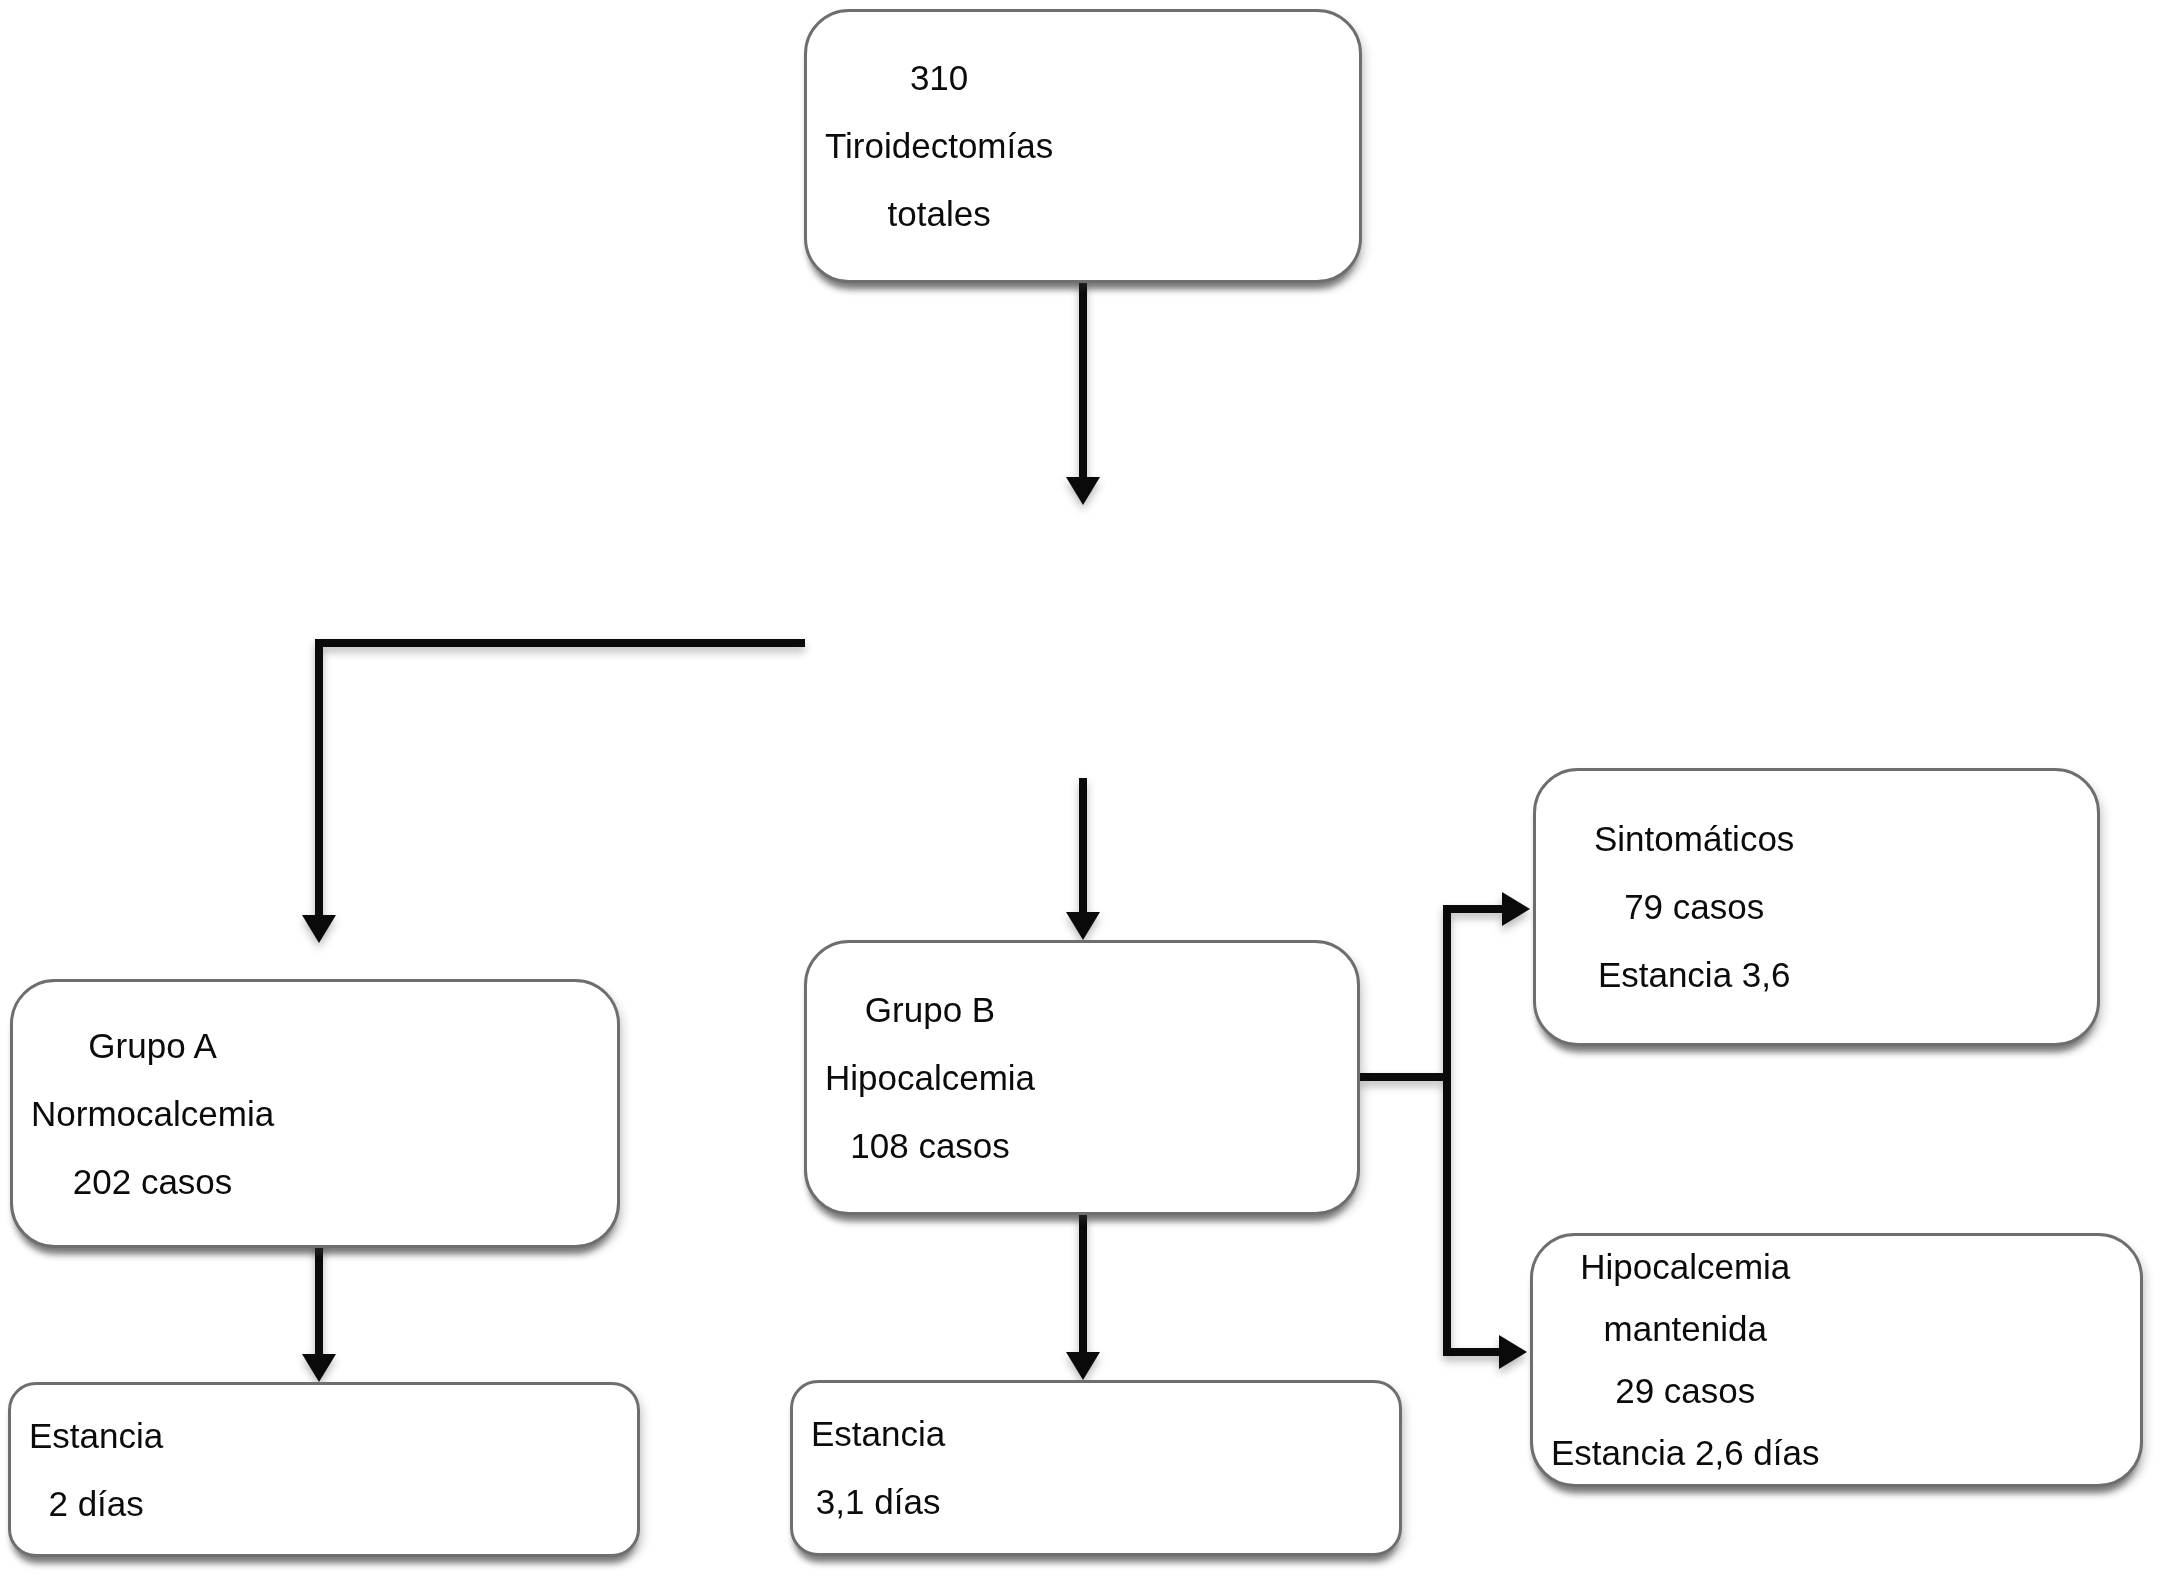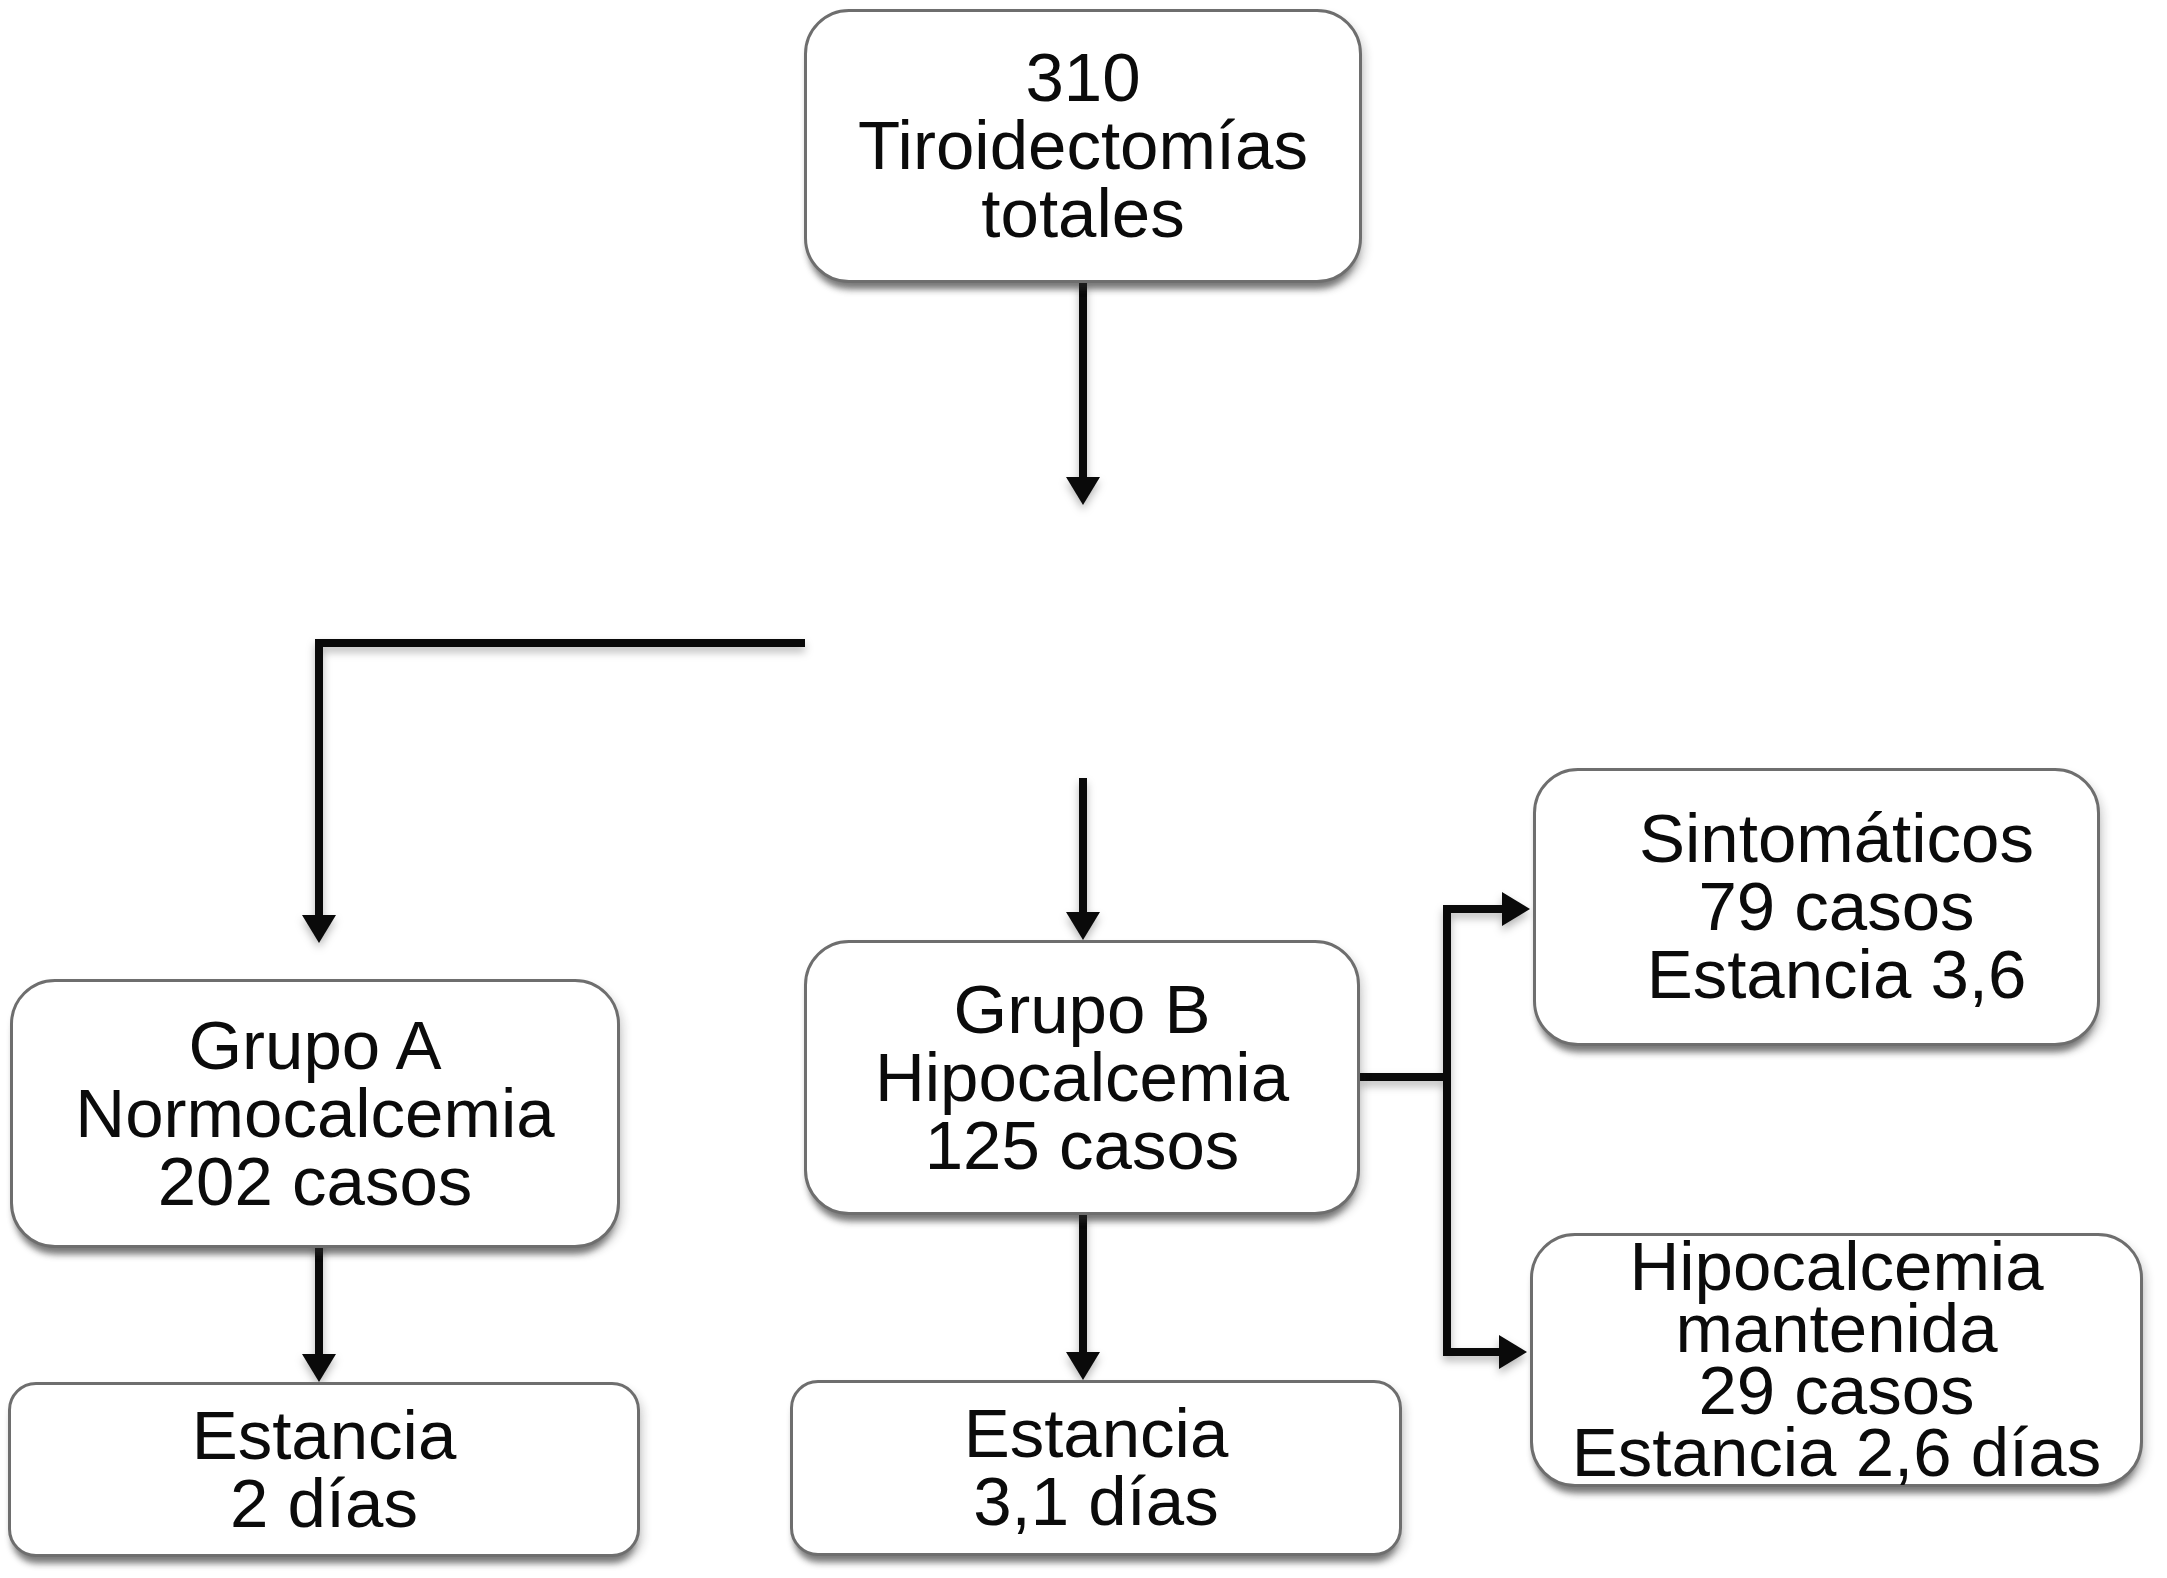--- a/index.html
+++ b/index.html
@@ -35,24 +35,23 @@
     stroke: none;
   }
   .node {
     position: absolute;
     box-sizing: border-box;
     background: var(--node-fill, #ffffff);
     border: 3px solid var(--node-border, #6e6e6e);
     border-radius: 45px;
     display: flex;
     align-items: center;
-    justify-content: center;
     text-align: center;
     color: var(--text, #0b0b0b);
-    font-size: 69px;
+    font-size: 35px;
     line-height: 68px;
     box-shadow: 0 10px 6px -4px rgba(40,40,40,0.55), 4px 6px 9px rgba(40,40,40,0.18);
   }
   .node-text {
     white-space: pre-line;
     padding: 0 18px;
   }
   .node.tight {
     line-height: 62px;
   }
@@ -108,21 +107,21 @@
 
   <div class="node" id="node-grupo-a">
     <div class="node-text">Grupo A
 Normocalcemia
 202 casos</div>
   </div>
 
   <div class="node" id="node-grupo-b">
     <div class="node-text">Grupo B
 Hipocalcemia
-125 casos</div>
+108 casos</div>
   </div>
 
   <div class="node" id="node-sintomaticos">
     <div class="node-text">Sintomáticos
 79 casos
 Estancia 3,6</div>
   </div>
 
   <div class="node tight" id="node-hipocalcemia-mantenida">
     <div class="node-text">Hipocalcemia

